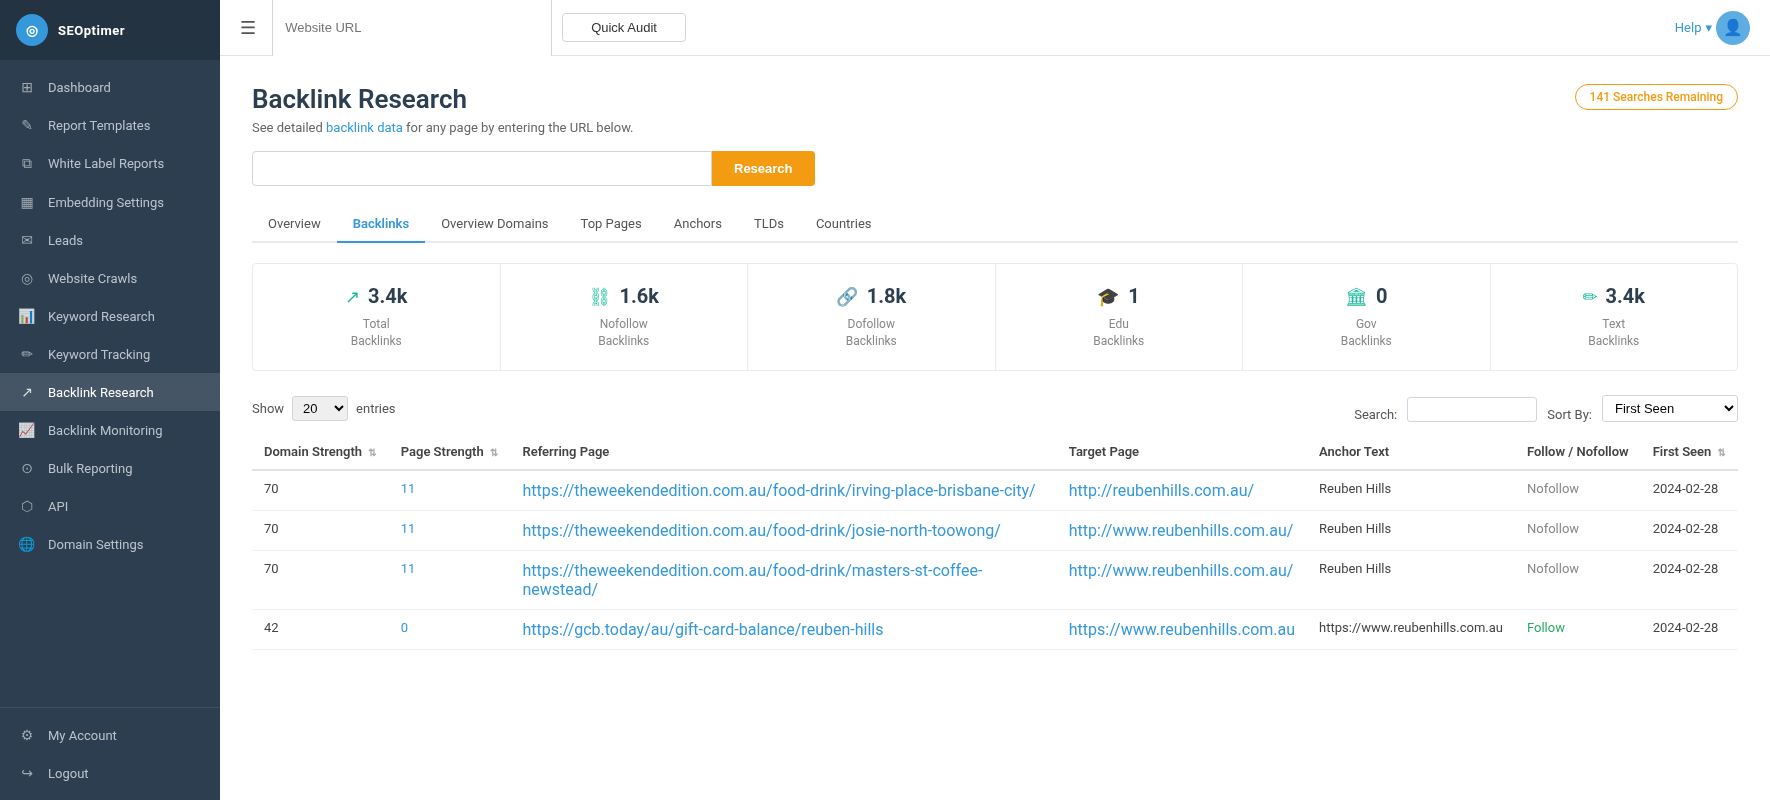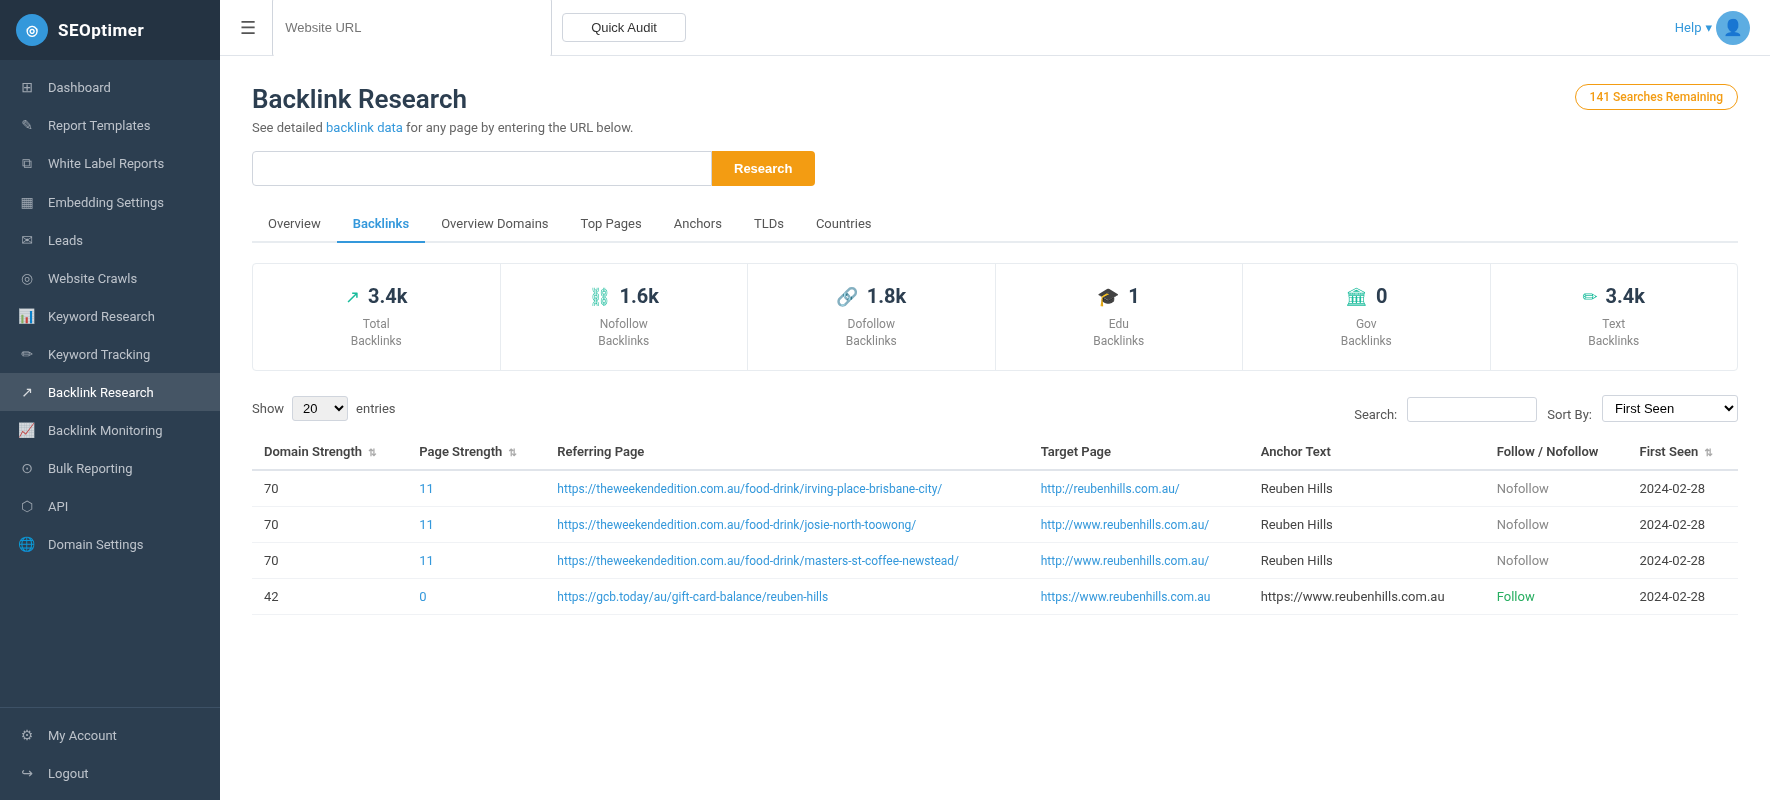--- a/index.html
+++ b/index.html
@@ -24,21 +24,21 @@
       gap: 10px;
       cursor: pointer;
     }
     .sidebar-logo-icon {
       width: 32px; height: 32px;
       background: #3498db;
       border-radius: 50%;
       display: flex; align-items: center; justify-content: center;
       color: white; font-size: 14px; font-weight: bold;
     }
-    .sidebar-logo-text { font-size: 17px; font-weight: 700; color: #fff; letter-spacing: 0.5px; }
+    .sidebar-logo-text { font-size: 13px; font-weight: 700; color: #fff; letter-spacing: 0.5px; }
     .sidebar-nav { flex: 1; padding: 8px 0; }
     .sidebar-item {
       display: flex; align-items: center; gap: 12px;
       padding: 11px 18px; cursor: pointer; color: #bdc3cb;
       font-size: 13px; transition: background 0.15s;
     }
     .sidebar-item.active { background: rgba(255,255,255,0.12); color: #fff; }
     .sidebar-item .icon { width: 18px; text-align: center; font-size: 14px; opacity: 0.8; }
     .sidebar-bottom { border-top: 1px solid #3d5166; padding: 8px 0; }
 
@@ -195,21 +195,21 @@
     thead th {
       text-align: left;
       padding: 10px 12px;
       border-bottom: 2px solid #e0e4ea;
       color: #444;
       font-weight: 600;
       white-space: nowrap;
     }
     tbody tr { border-bottom: 1px solid #f0f2f5; }
     tbody td { padding: 10px 12px; vertical-align: top; color: #444; }
-    .link-cell a { color: #3498db; text-decoration: none; font-size: 12px; }
+    .link-cell a { color: #3498db; text-decoration: none; font-size: 16px; }
     .sort-icon { color: #aaa; font-size: 10px; margin-left: 3px; }
     .nofollow { color: #888; }
     .follow { color: #27ae60; }
     .page-strength-link { color: #3498db; text-decoration: none; }
   </style>
 </head>
 <body>
 
 <nav class="sidebar">
   <div class="sidebar-logo">

